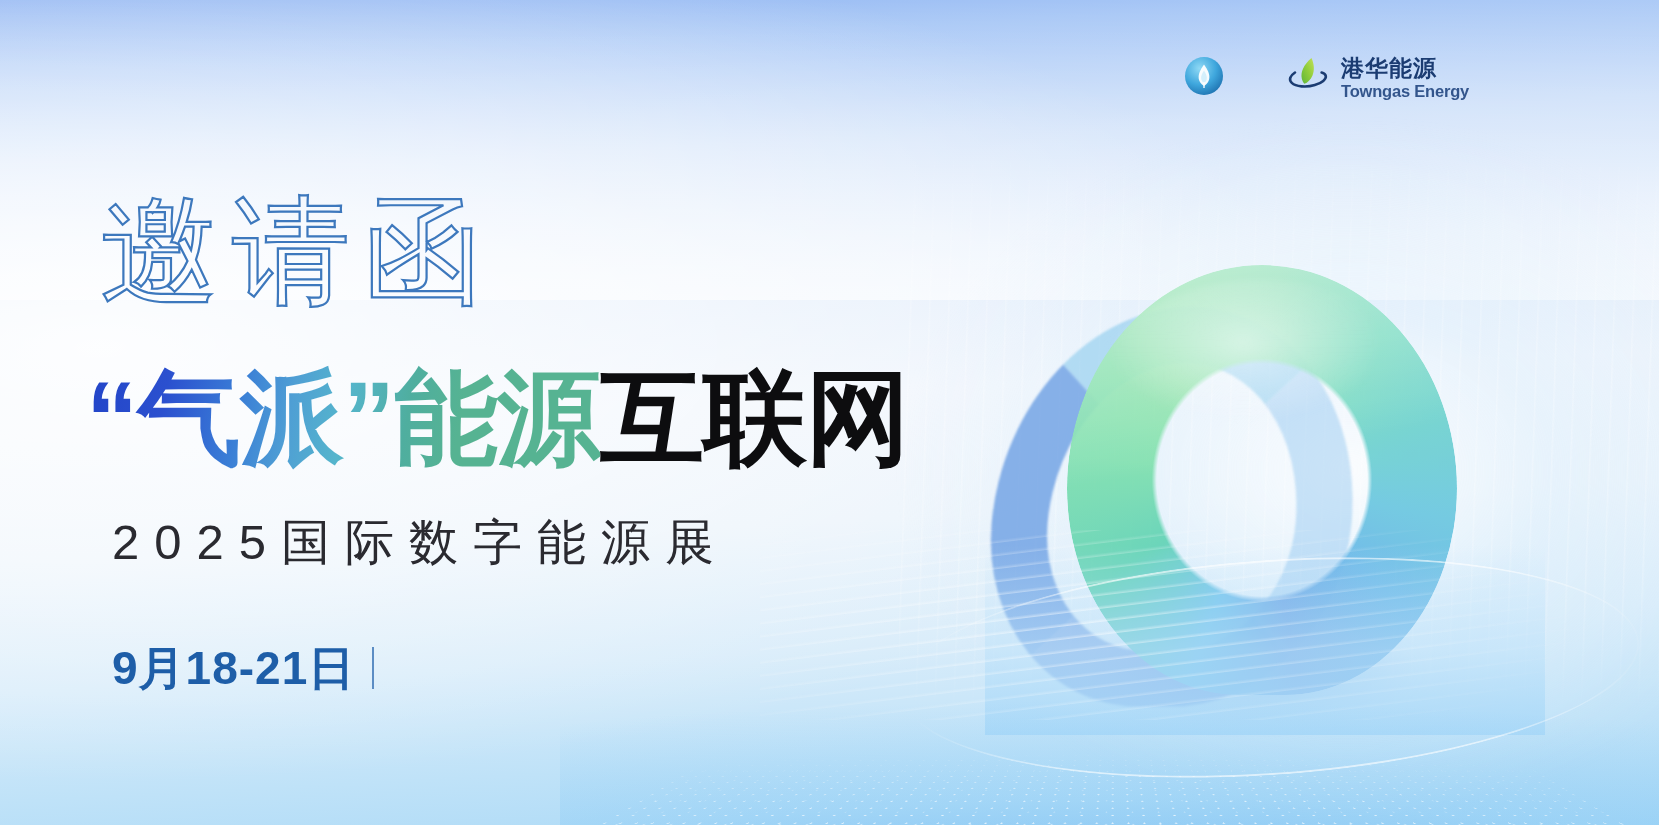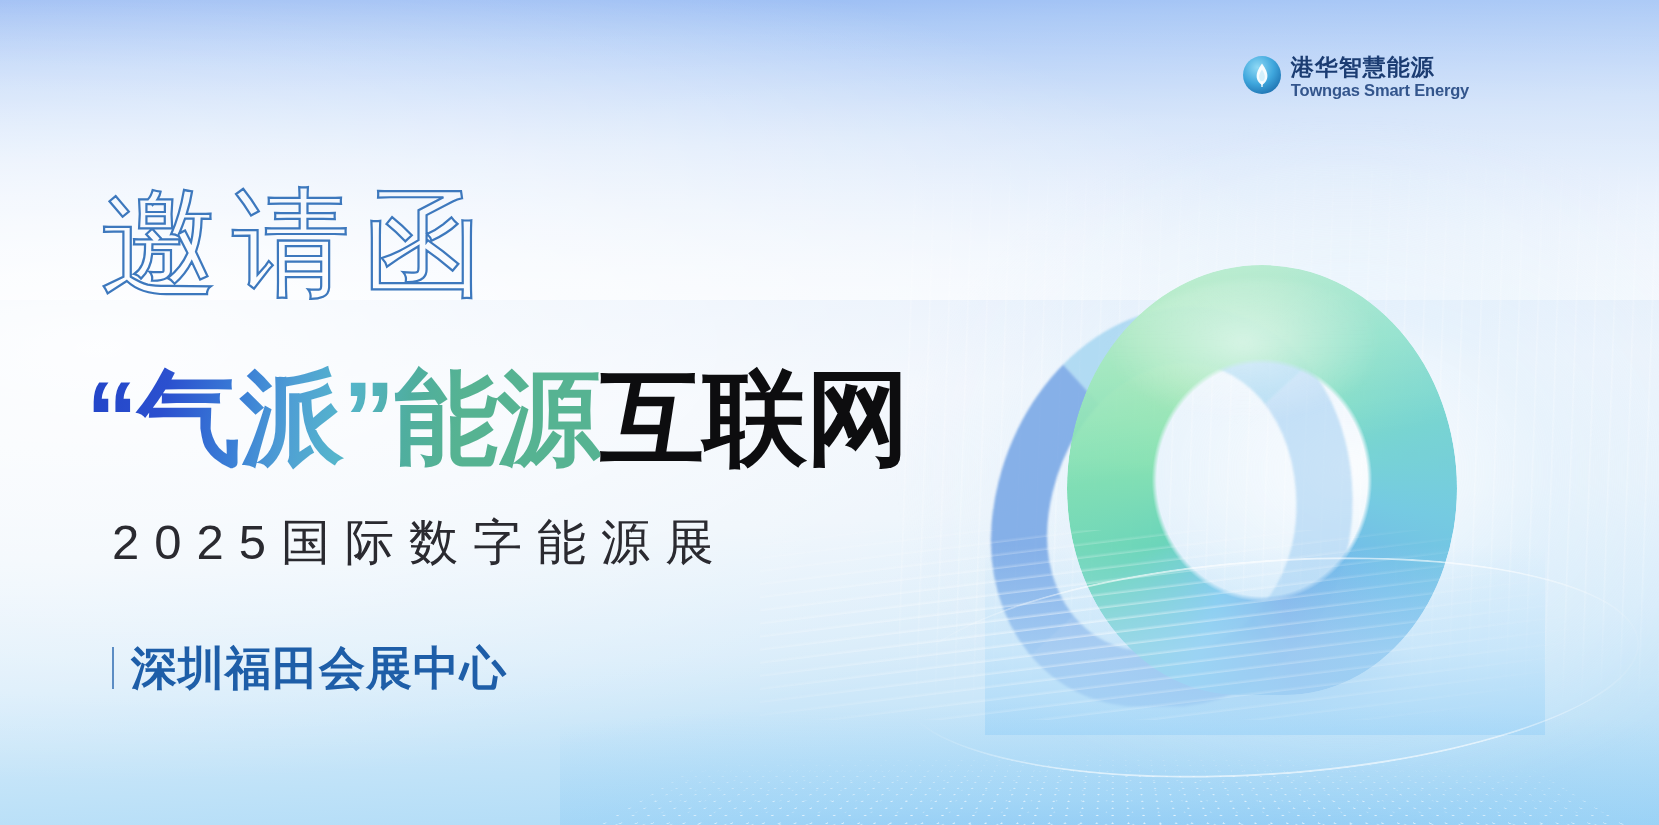--- a/index.html
+++ b/index.html
@@ -211,21 +211,21 @@
     color: #33558c;
     margin-top: 3px;
     white-space: nowrap;
   }
 
   
   .content { position: absolute; left: 0; top: 0; }
 
   .kicker {
     position: absolute;
-    left: 100px; top: 184px;
+    left: 100px; top: 192px;
     font-size: 118px;
     line-height: 1;
     letter-spacing: 14px;
     color: transparent;
     -webkit-text-stroke: 2.2px #3d78bd;
     font-weight: 300;
     white-space: nowrap;
   }
 
   .headline {
@@ -320,39 +320,54 @@
               <stop offset="55%" stop-color="#3fa7dd"></stop>
               <stop offset="100%" stop-color="#1c6fae"></stop>
             </radialGradient>
           </defs>
           <circle cx="20" cy="20" r="19" fill="url(#gflame)"></circle>
           <path d="M20 8.5 C16.2 13.8 14.6 17.6 14.6 21.1 c0 4.2 2.6 7.2 5.4 8.9 c2.8-1.7 5.4-4.7 5.4-8.9 C25.4 17.6 23.8 13.8 20 8.5 Z" fill="#ffffff" opacity="0.95"></path>
           <path d="M20 14.5 c-2.1 3.4 -2.9 5.5 -2.9 7.3 c0 2.6 1.4 4.4 2.9 5.4 c1.5-1 2.9-2.8 2.9-5.4 c0-1.8 -0.8-3.9 -2.9-7.3 Z" fill="#cfeefc" opacity="0.9"></path>
           <rect x="19.3" y="26" width="1.4" height="6" fill="#ffffff" opacity="0.95"></rect>
         </svg>
       </span>
+    </div>
+
+    <div class="logo">
+      <span class="logo-mark">
+        <svg width="46" height="42" viewBox="0 0 46 42" aria-hidden="true">
+          <defs>
+            <linearGradient id="gleaf" x1="0" y1="1" x2="1" y2="0">
+              <stop offset="0%" stop-color="#5fb53a"></stop>
+              <stop offset="55%" stop-color="#94cf3d"></stop>
+              <stop offset="100%" stop-color="#c2e05a"></stop>
+            </linearGradient>
+          </defs>
+          <path d="M25.5 3 C17.5 10 14.5 17 15.8 23.5 c0.4 2.1 1.4 4 2.6 5.3 c3.2-1.3 6.3-4.2 8.1-8.4 C28.7 15.4 28.3 9.2 25.5 3 Z" fill="url(#gleaf)"></path>
+          <path d="M9 17.5 C4 20.8 2.5 24.8 5.8 27.9 c4 3.8 14.3 4.8 23 2.2 c7.2-2.2 11.6-6 11-9.1 c-0.3-1.6 -1.9-2.8 -4.2-3.4" fill="none" stroke="#1b3c72" stroke-width="2.6" stroke-linecap="round"></path>
+        </svg>
+      </span>
       <span class="logo-text">
-        <span class="logo-cn">港华智慧能源</span>
-        <span class="logo-en">Towngas Smart Energy</span>
+        <span class="logo-cn">港华能源</span>
+        <span class="logo-en">Towngas Energy</span>
       </span>
     </div>
-
 
   </div>
 
   <div class="content">
 
     <div class="kicker">邀请函</div>
 
     <div class="headline">
       <span class="hl-grad">“气派”能源</span><span class="hl-black">互联网</span>
     </div>
 
     <div class="subtitle">2025国际数字能源展</div>
 
     <div class="meta">
+      <span class="meta-date">9月18-21日</span>
       <span class="meta-sep"></span>
-      <span class="meta-venue">深圳福田会展中心</span>
     </div>
 
   </div>
 
 </div>
 
 </body></html>

